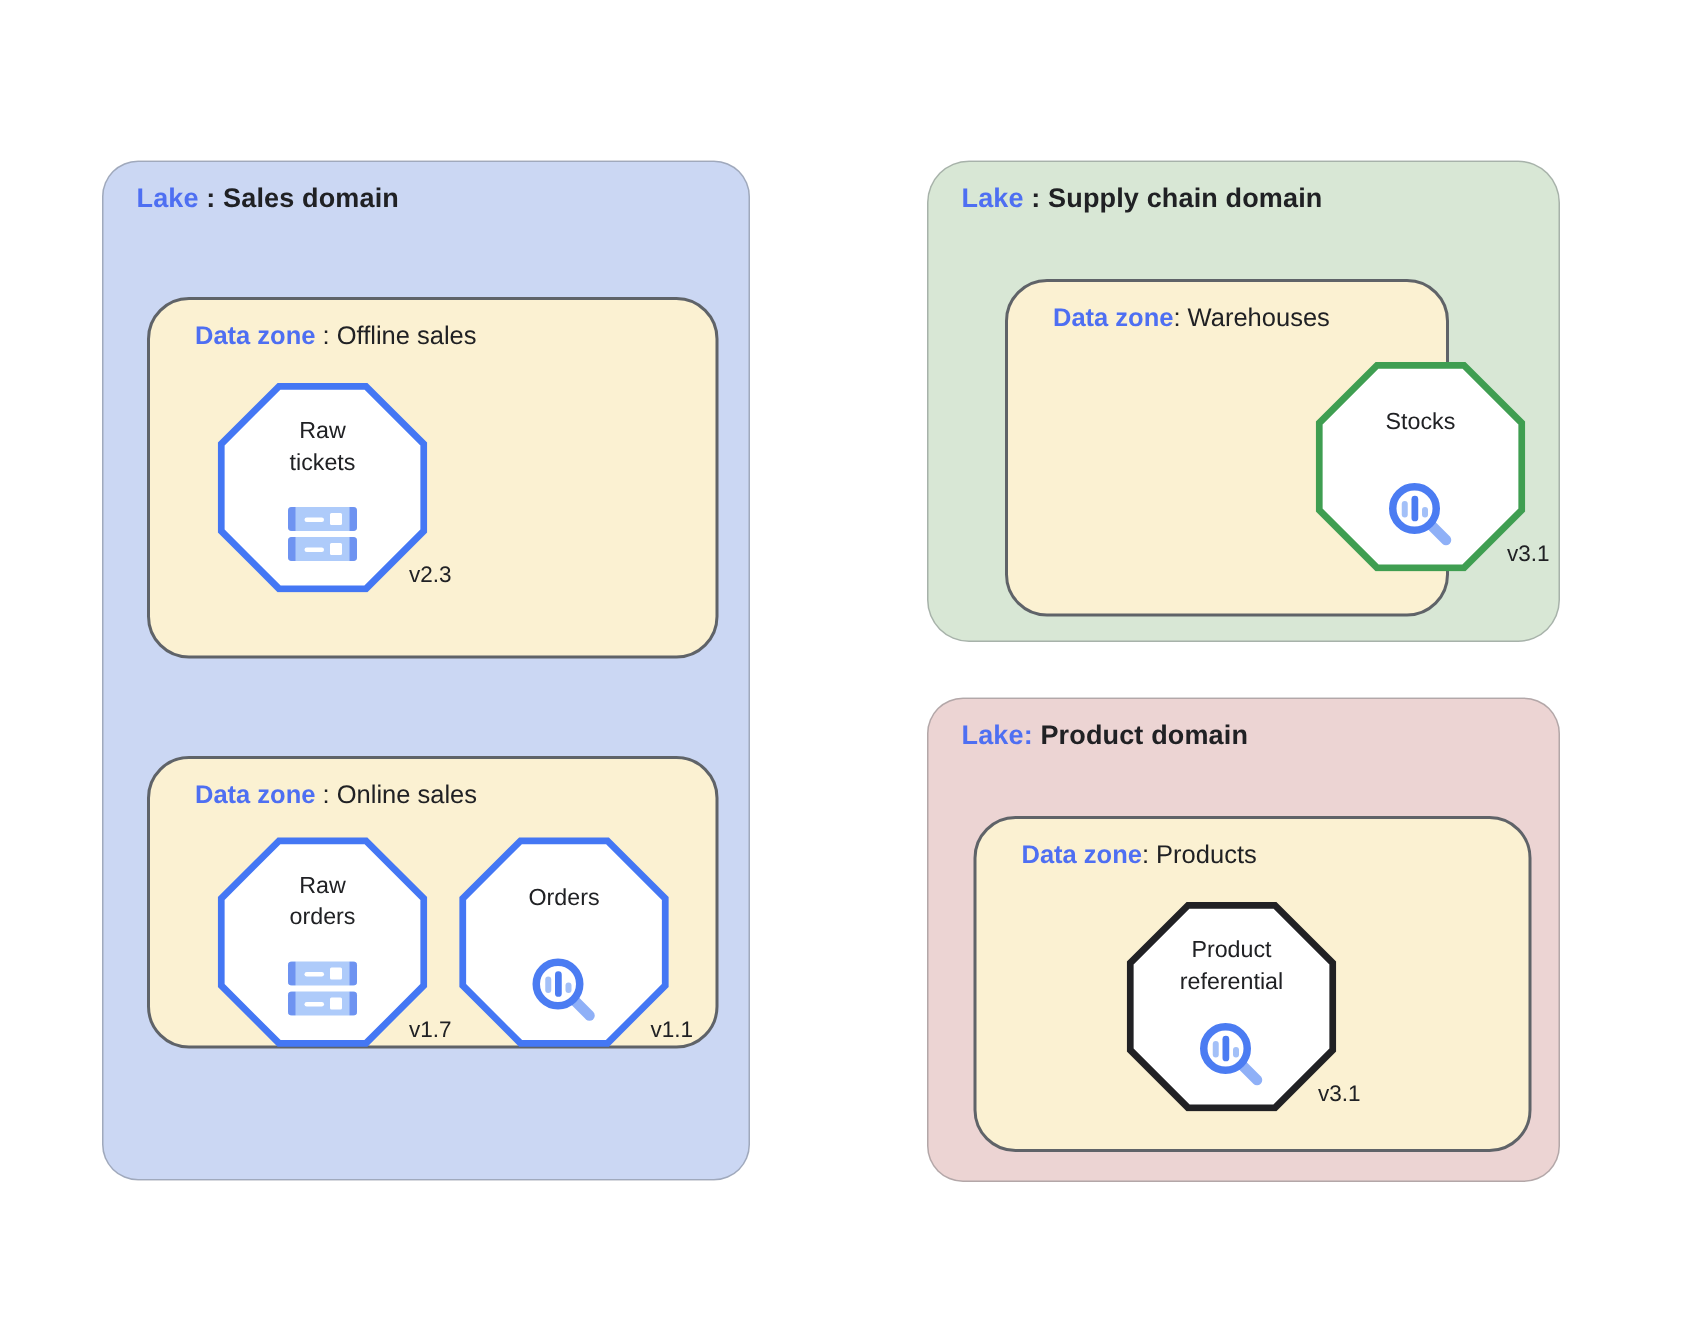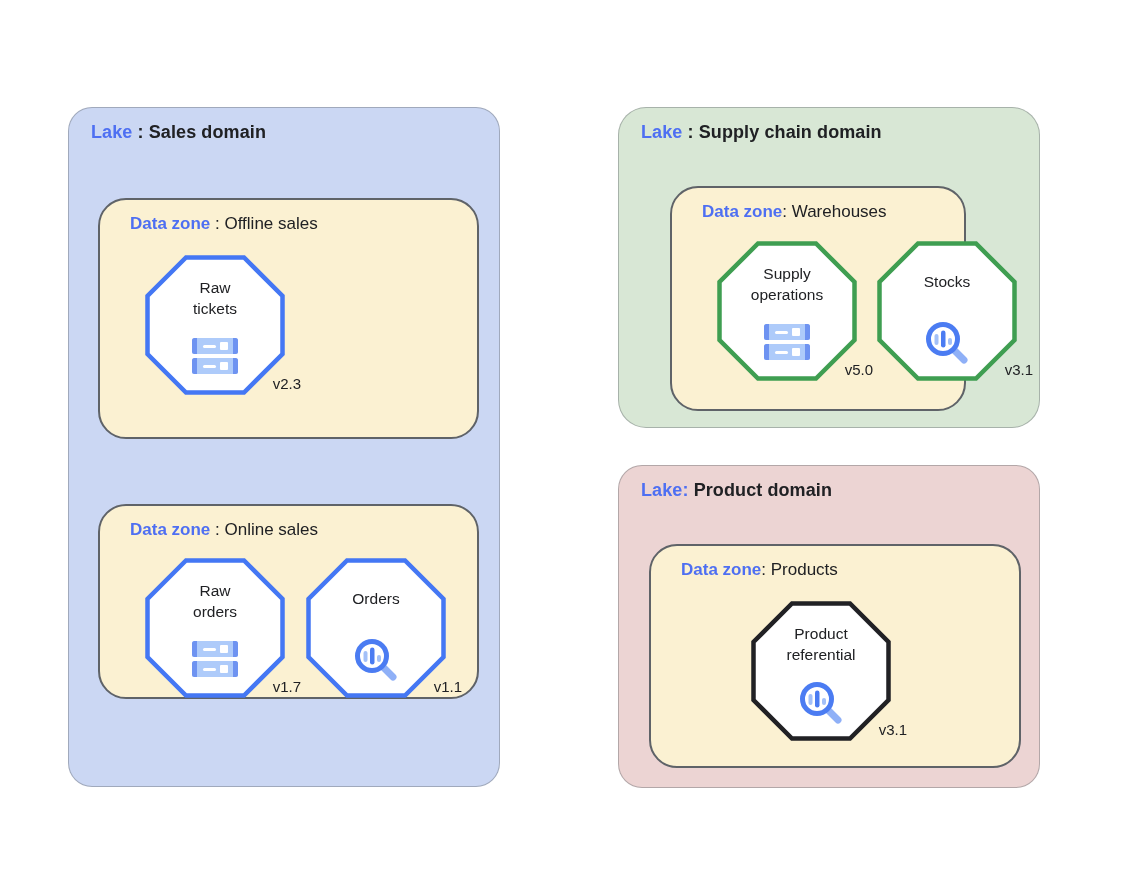--- a/index.html
+++ b/index.html
@@ -159,42 +159,20 @@
       </div>
     </div>
   </section>
 
   <section class="lake lake-supply">
     <div class="lake-title"><span class="kw">Lake</span><span> : Supply chain domain</span></div>
 
     <div class="zone zone-warehouses">
       <div class="zone-title"><span class="kw">Data zone</span><span>: Warehouses</span></div>
 
-      <div class="entity" style="left:45px; top:53px;">
-        <svg class="oct" viewBox="0 0 140 140">
-            <polygon points="41,2.5 99,2.5 137.5,41 137.5,99 99,137.5 41,137.5 2.5,99 2.5,41" stroke="#3f9e51"></polygon>
-          </svg>
-        <div class="entity-label">Supply
-operations</div>
-        <div class="storage">
-          <div class="srow">
-              <i class="cap-l"></i>
-              <i class="dash"></i>
-              <i class="sq"></i>
-              <i class="cap-r"></i>
-            </div>
-          <div class="srow">
-              <i class="cap-l"></i>
-              <i class="dash"></i>
-              <i class="sq"></i>
-              <i class="cap-r"></i>
-            </div>
-        </div>
-        <div class="version">v5.0</div>
-      </div>
 
       <div class="entity" style="left:205px; top:53px;">
         <svg class="oct" viewBox="0 0 140 140">
             <polygon points="41,2.5 99,2.5 137.5,41 137.5,99 99,137.5 41,137.5 2.5,99 2.5,41" stroke="#3f9e51"></polygon>
           </svg>
         <div class="entity-label single">Stocks</div>
         <div class="search-wrap">
           <svg viewBox="0 0 48 48">
             <line x1="30.5" y1="30.5" x2="41" y2="41" stroke="#8fb0f7" stroke-width="7" stroke-linecap="round"></line>
             <circle cx="20" cy="20" r="14.5" fill="#ffffff" stroke="#4b7cf2" stroke-width="5"></circle>

